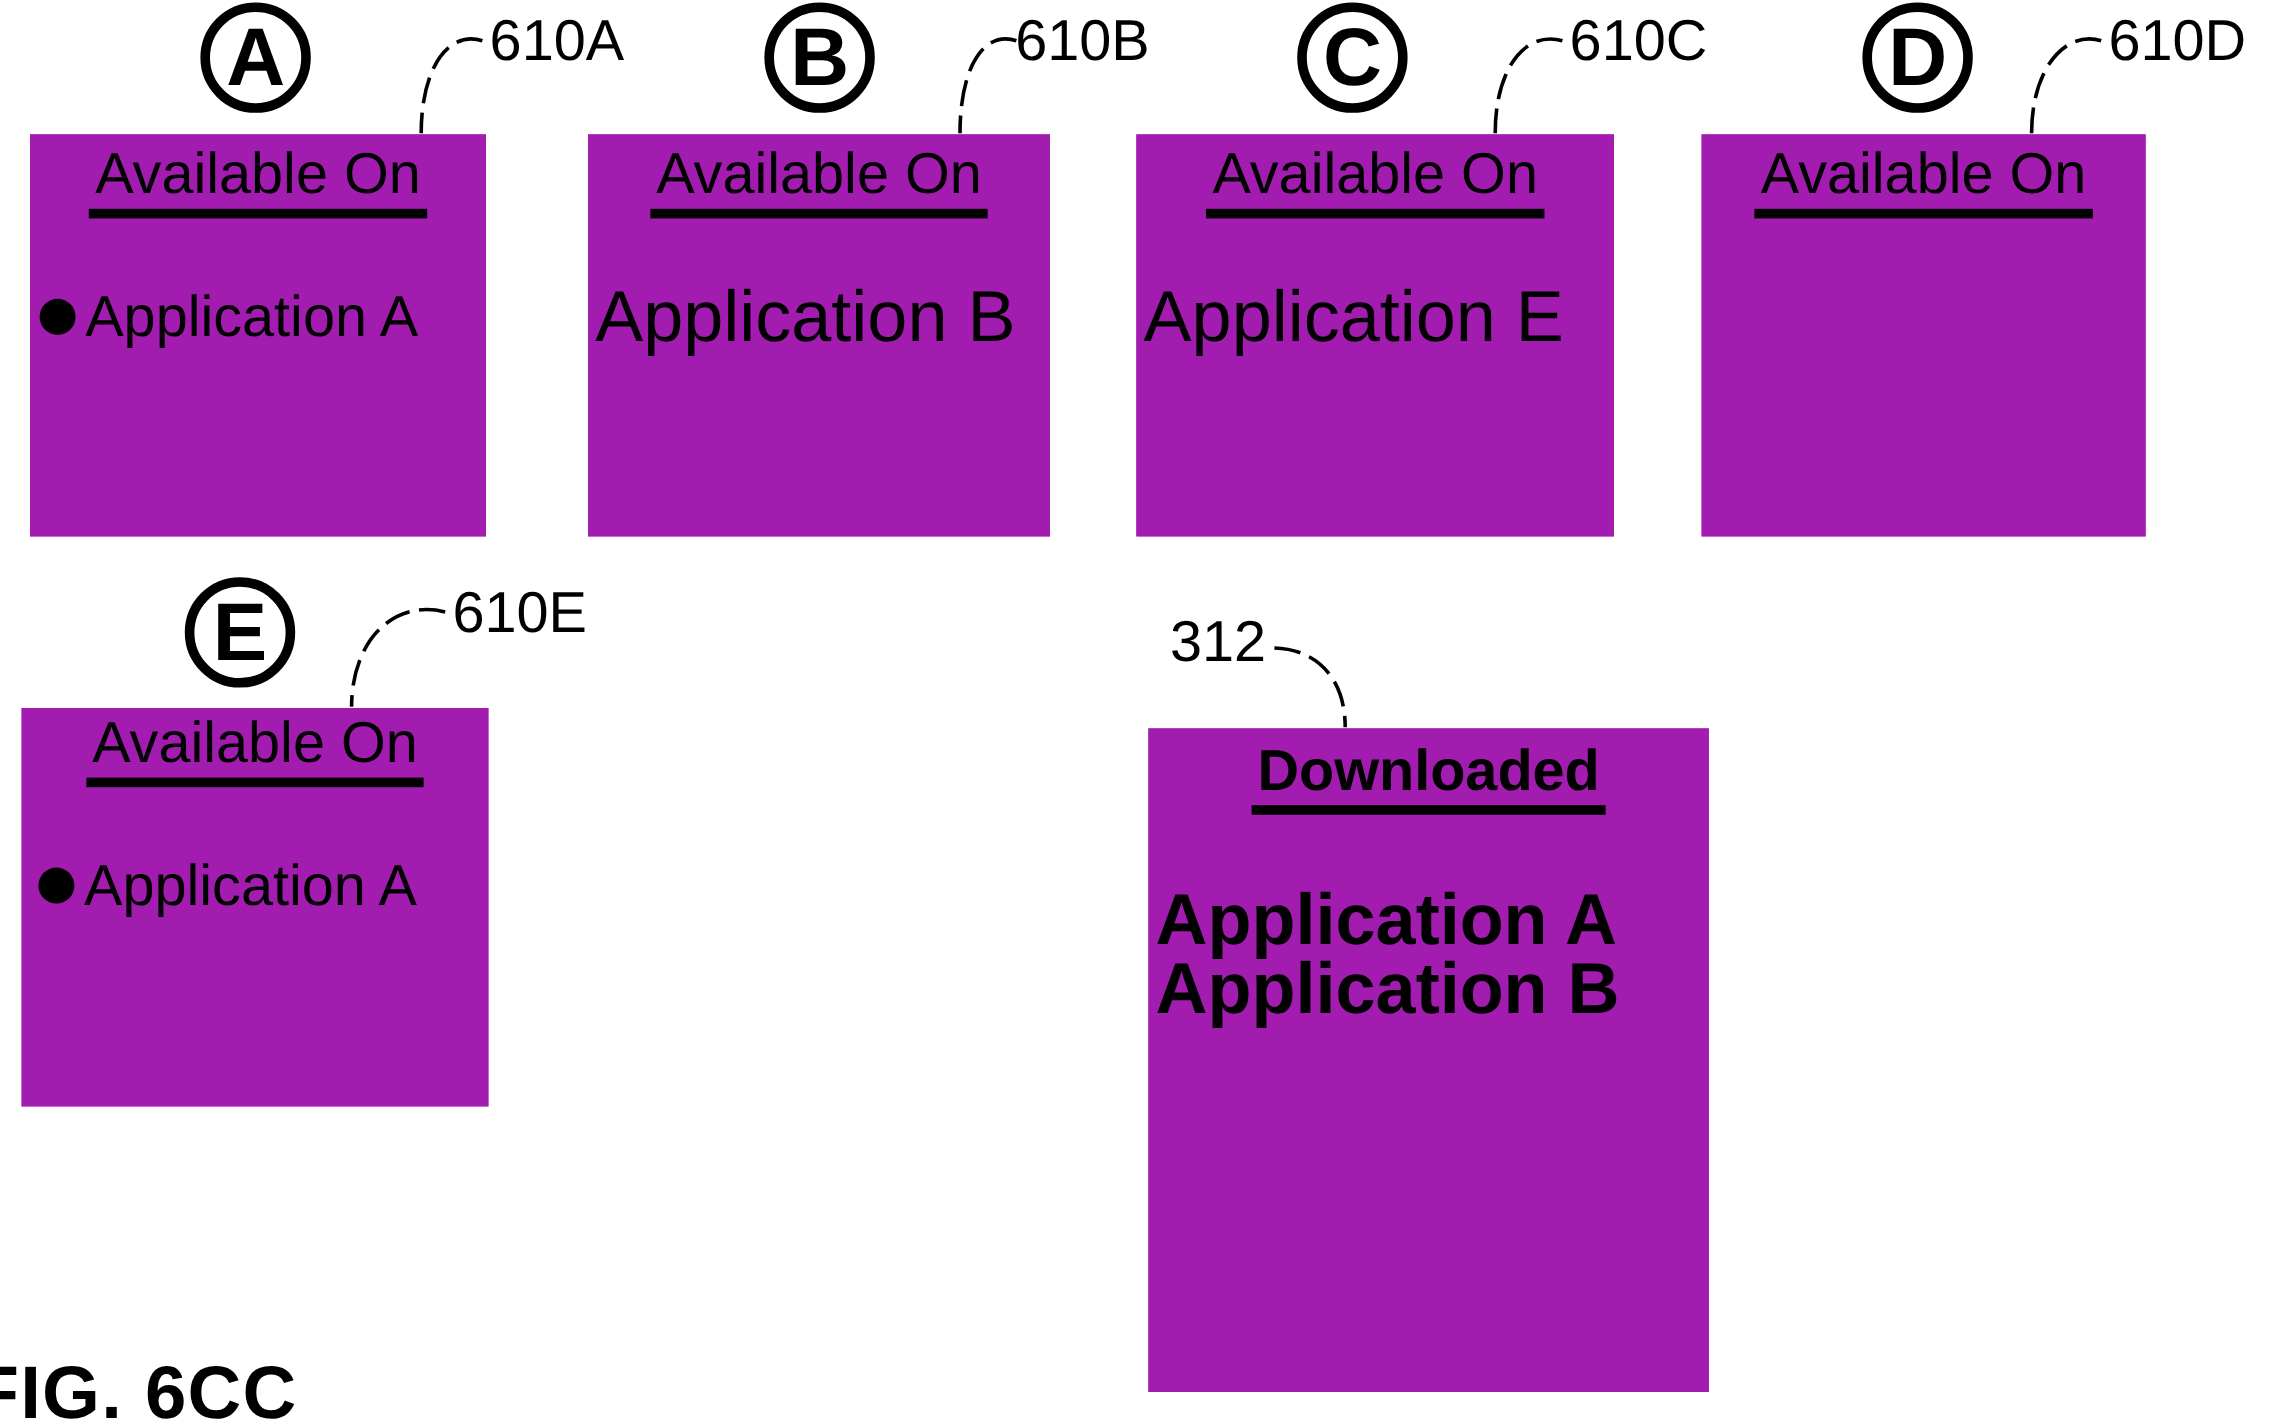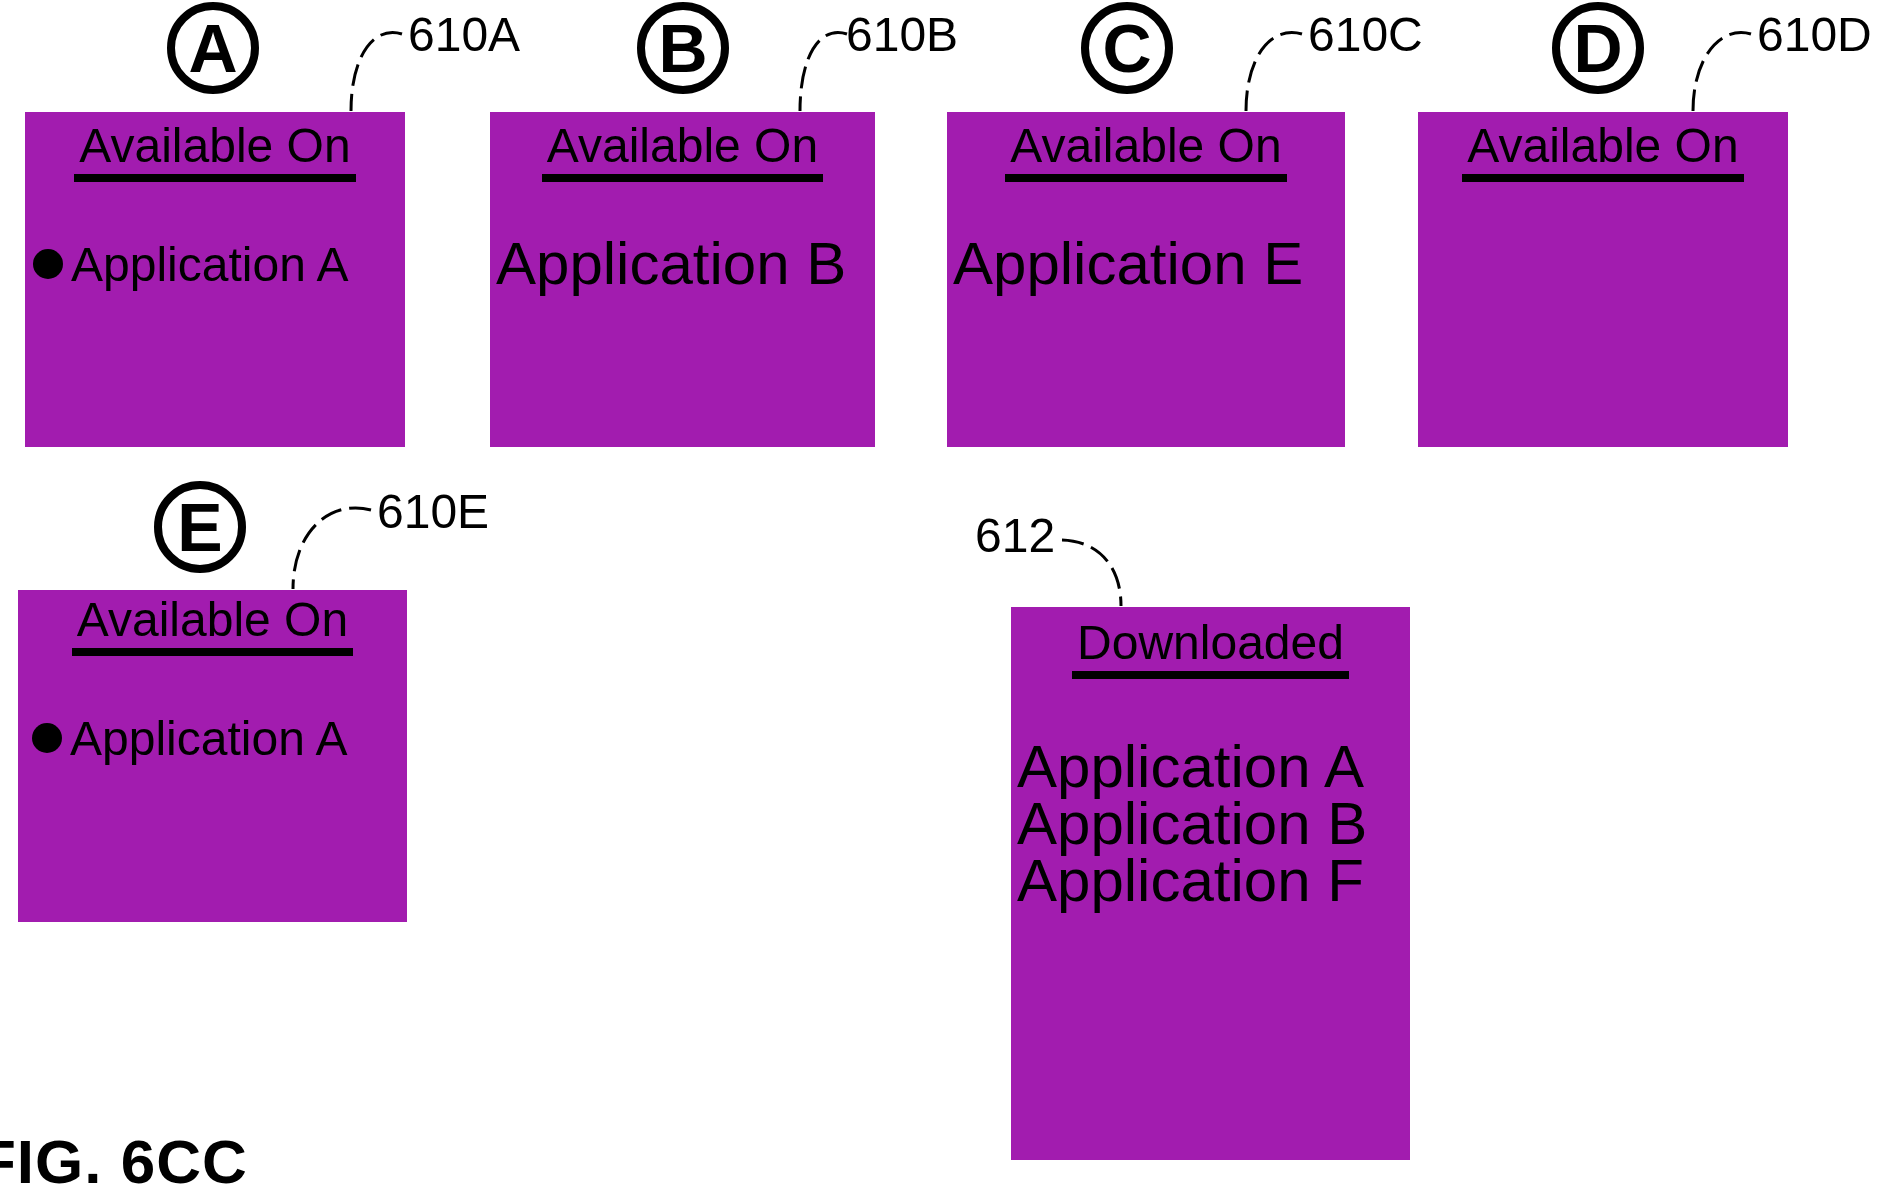--- a/index.html
+++ b/index.html
@@ -76,21 +76,21 @@
   </div>
   <div class="circle-label" style="left:154px;top:481px;">
     <span>E</span>
   </div>
 
   <div class="ref-label" style="left:408px;top:11px;">610A</div>
   <div class="ref-label" style="left:846px;top:11px;">610B</div>
   <div class="ref-label" style="left:1308px;top:11px;">610C</div>
   <div class="ref-label" style="left:1757px;top:11px;">610D</div>
   <div class="ref-label" style="left:377px;top:488px;">610E</div>
-  <div class="ref-label" style="left:975px;top:512px;">612</div>
+  <div class="ref-label" style="left:975px;top:512px;">312</div>
 
   <div class="box" style="left:25px;top:112px;width:380px;height:335px;">
     <span class="heading mt4">Available On</span>
     <div class="bullet-row" style="left:2px;top:120px;">
       <span class="bullet"></span>
       <span>Application A</span>
     </div>
   </div>
 
   <div class="box" style="left:490px;top:112px;width:385px;height:335px;">
@@ -112,24 +112,23 @@
   </div>
 
   <div class="box" style="left:18px;top:590px;width:389px;height:332px;">
     <span class="heading mt0">Available On</span>
     <div class="bullet-row" style="left:8px;top:116px;">
       <span class="bullet"></span>
       <span>Application A</span>
     </div>
   </div>
 
-  <div class="box" style="left:1011px;top:607px;width:399px;height:553px;">
+  <div class="box" style="left:957px;top:607px;width:467px;height:553px;font-weight:bold;">
     <span class="heading mt6">Downloaded</span>
     <div class="app-list" style="top:125px;">
       <div>Application A</div>
       <div>Application B</div>
-      <div>Application F</div>
     </div>
   </div>
 
   <div class="figure-label" style="left:-22px;top:1131px;">FIG. 6CC</div>
 
 </div>
 
 </body></html>

